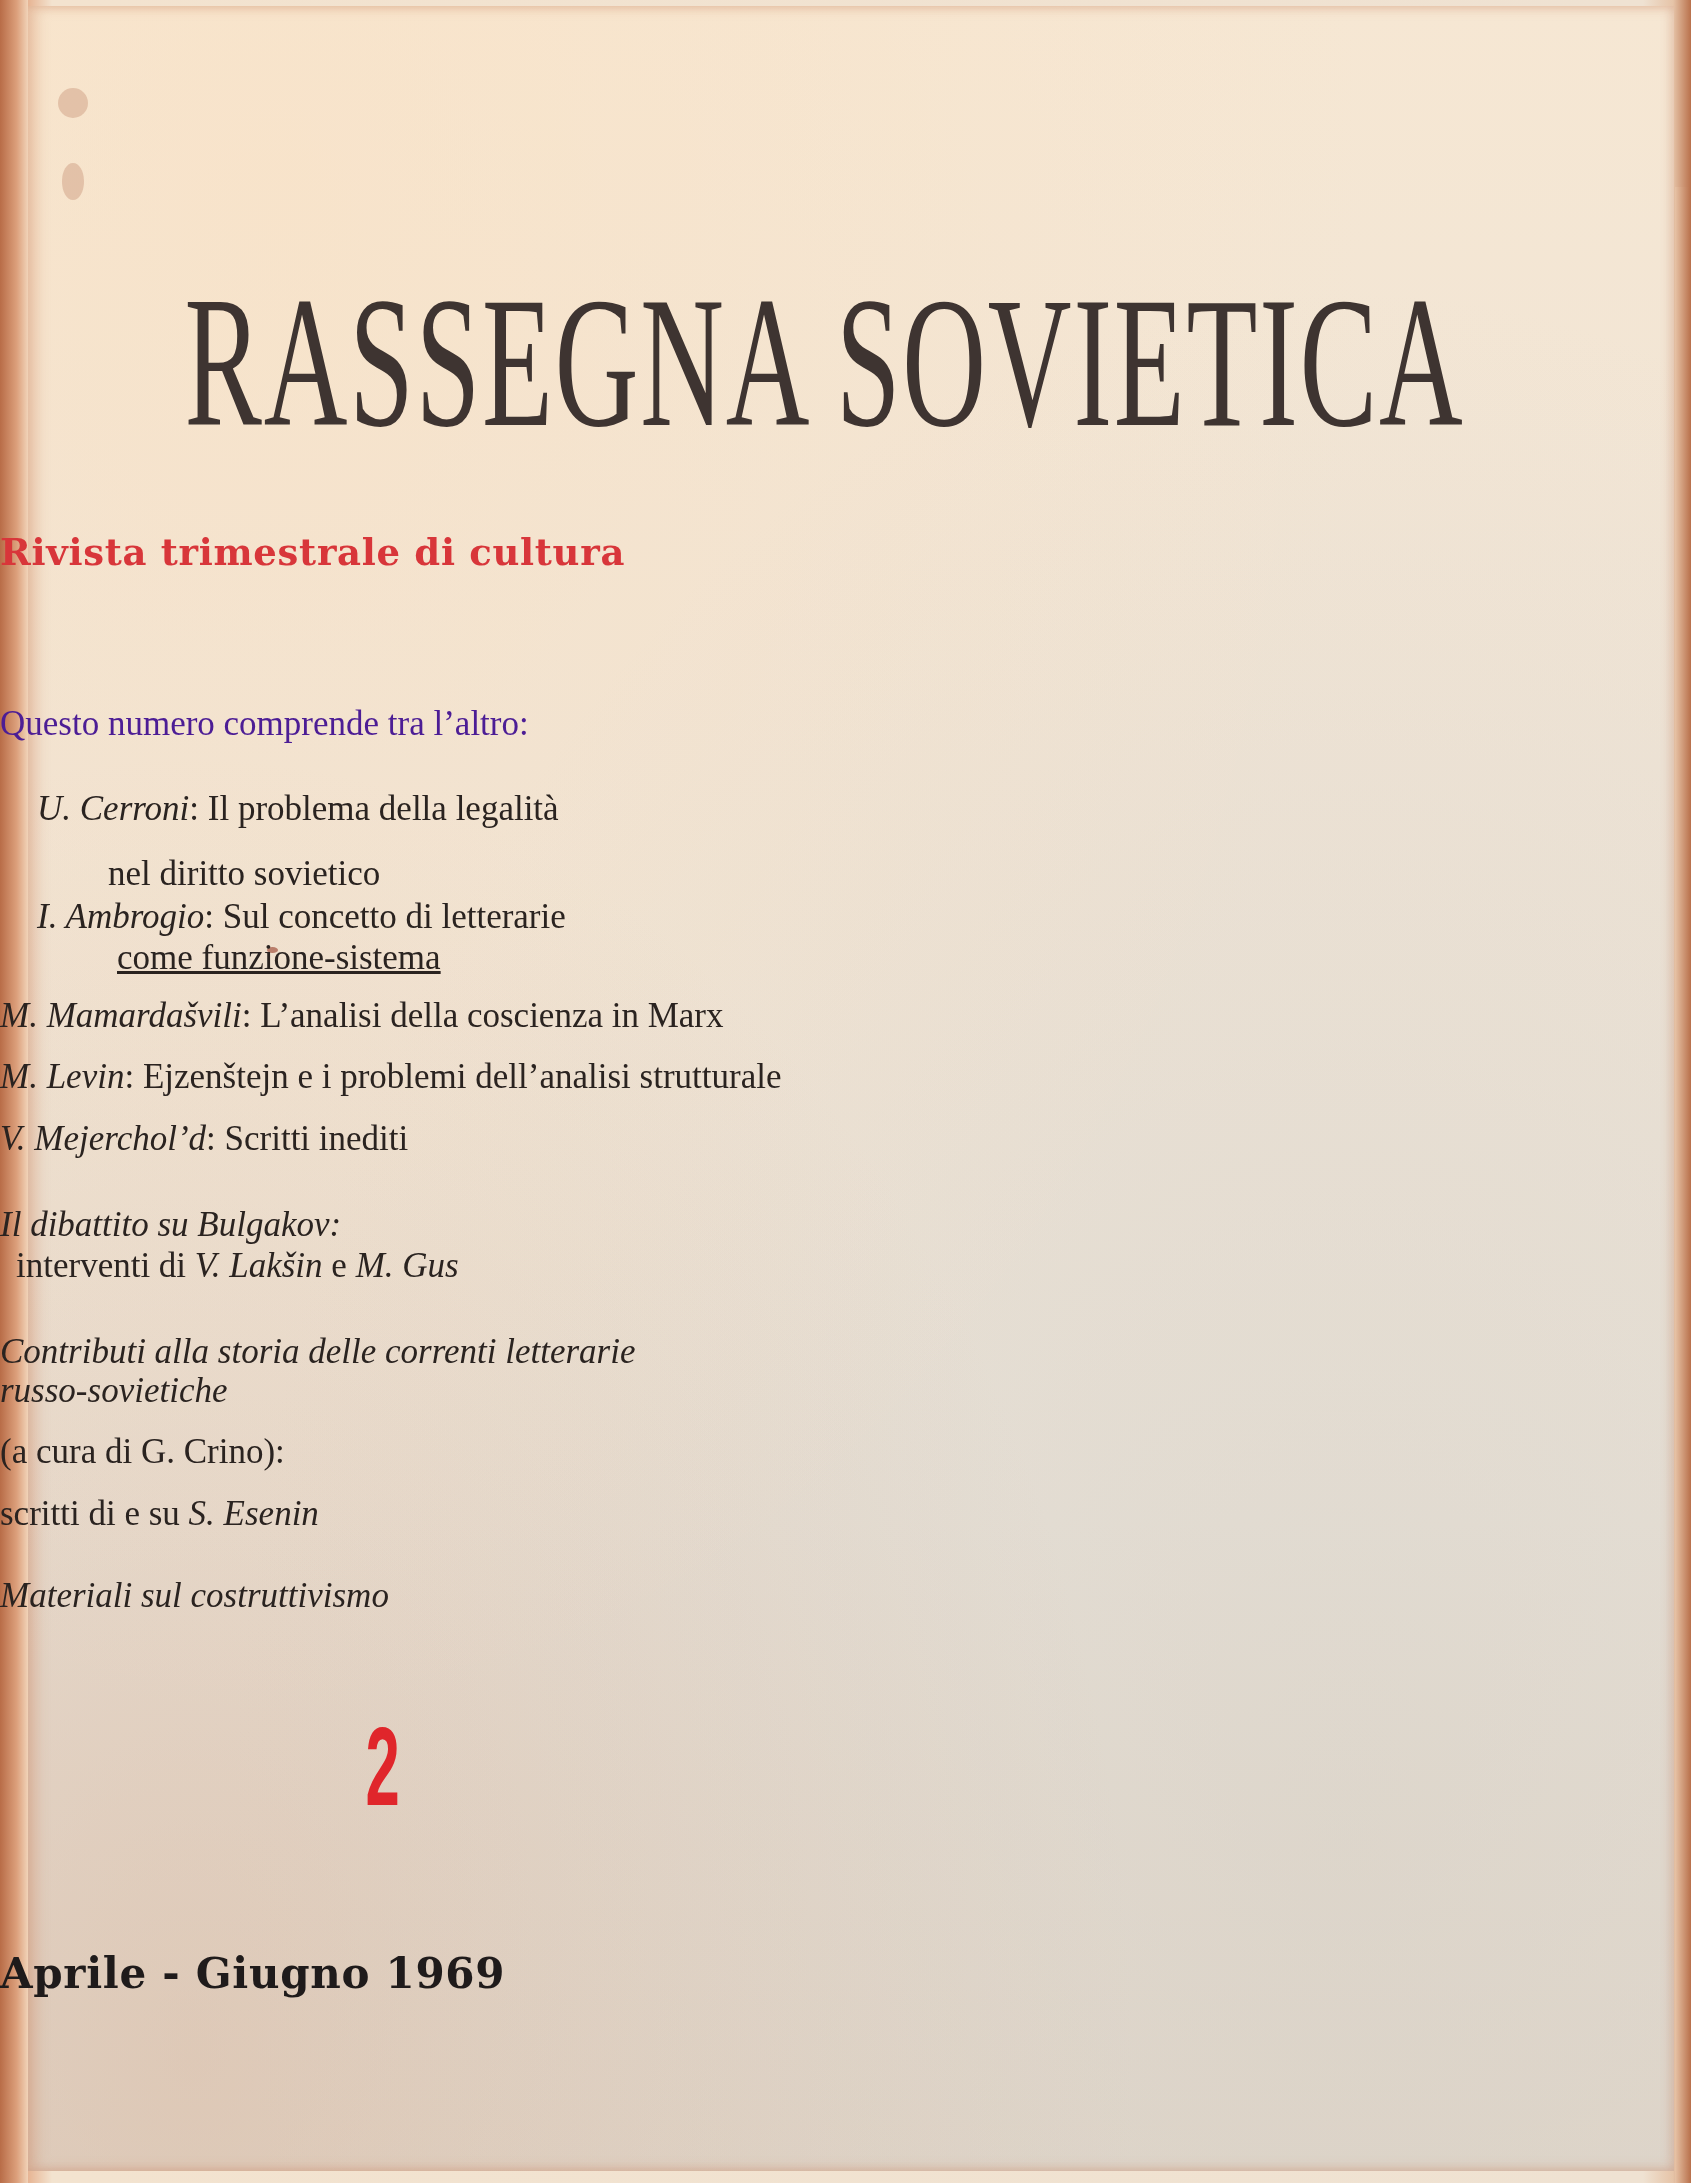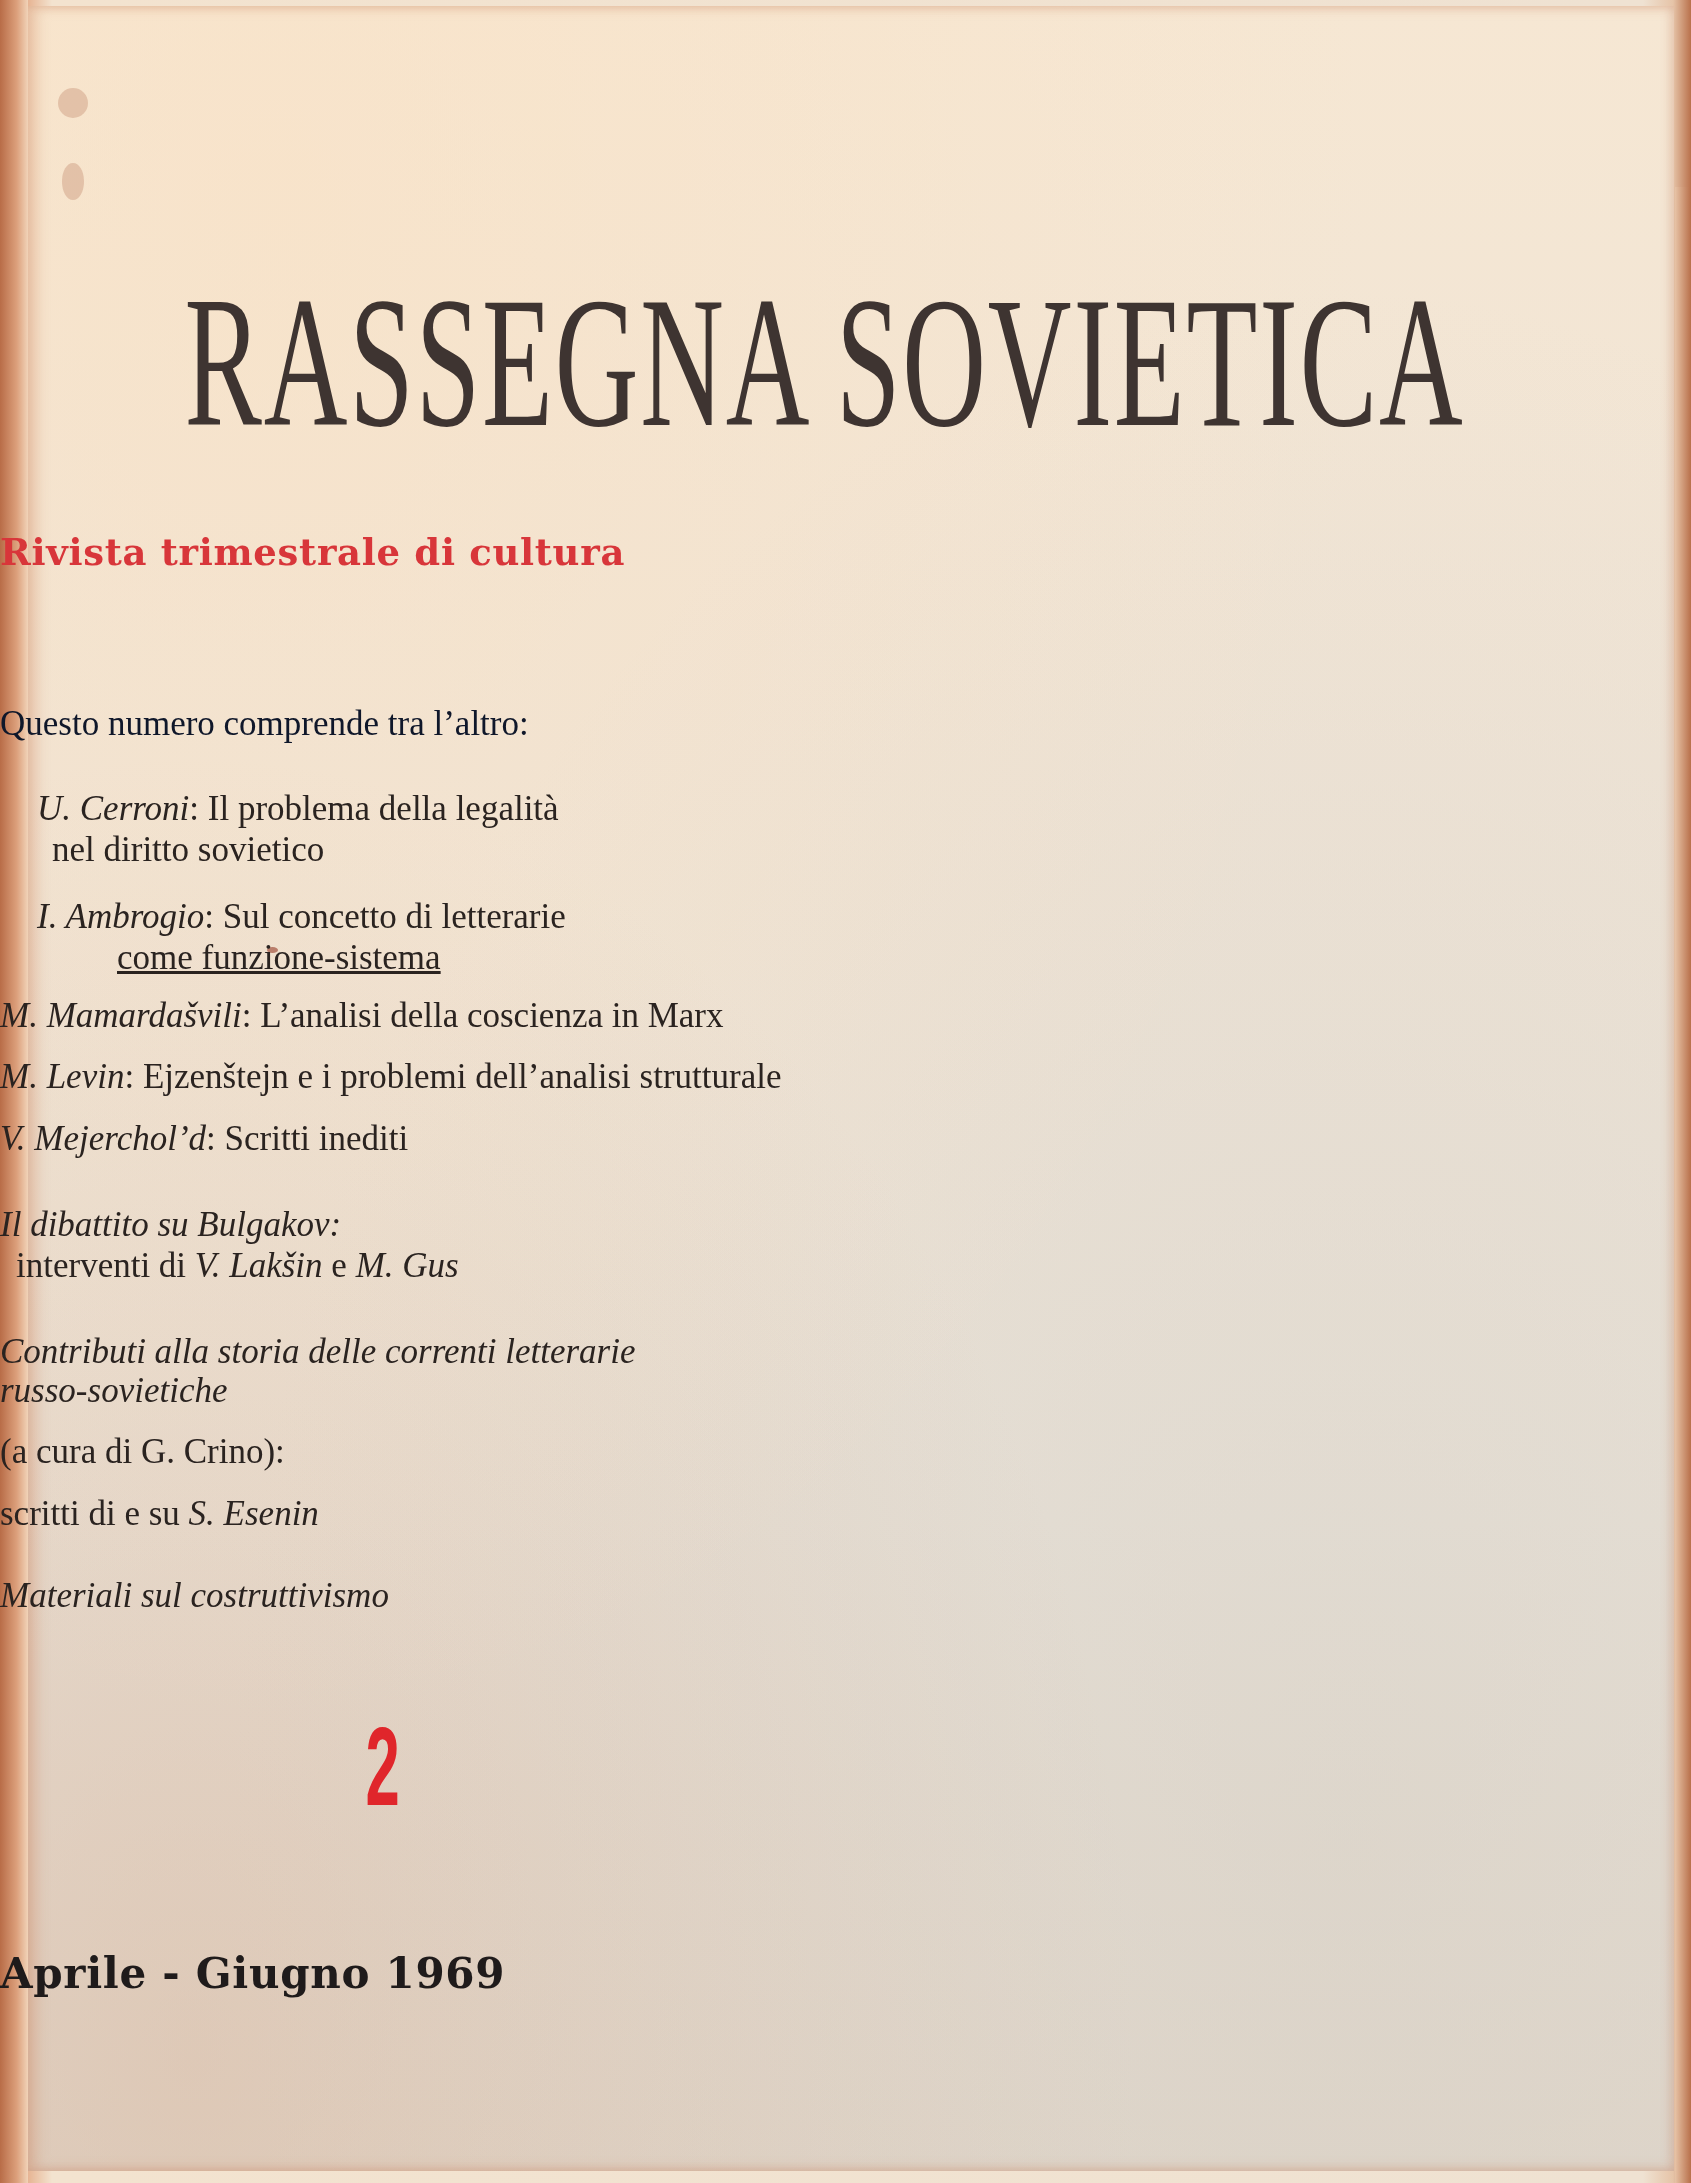--- a/index.html
+++ b/index.html
@@ -53,21 +53,21 @@
       font-family: "DejaVu Serif", serif;
       font-weight: bold;
       font-size: 37px;
       color: #d8363a;
       letter-spacing: 0.7px;
     }
     .intro {
       position: absolute; left: 0; width: 1691px; top: 663px;
       font-family: "Liberation Serif", serif;
       font-size: 35px;
-      color: #0f172a;
+      color: #4c1d95;
     }
     .line {
       position: absolute; left: 0; width: 1691px;
       font-family: "Liberation Serif", serif;
       font-size: 35px; line-height: 42px;
       color: #2a2320;
     }
     .line i { font-style: italic; }
     .issue-number {
       position: absolute; left: 0; width: 1691px; top: 1661px;
@@ -108,21 +108,21 @@
   </div>
 
   <div class="subtitle">Rivista trimestrale di cultura</div>
 
   <div class="intro">Questo numero comprende tra l’altro:</div>
 
   <div class="line" style="top:747px; padding-left:37px; box-sizing:border-box;">
     <i>U. Cerroni</i>:
     <span>Il problema della legalità</span>
   </div>
-  <div class="line" style="top:788px; padding-left:52px; box-sizing:border-box;">
+  <div class="line" style="top:812px; padding-left:108px; box-sizing:border-box;">
     <span>nel diritto sovietico</span>
   </div>
 
   <div class="line" style="top:855px; padding-left:37px; box-sizing:border-box;">
     <i>I. Ambrogio</i>:
     <span>Sul concetto di letterarie</span>
   </div>
   <div class="line" style="top:896px; padding-left:117px; box-sizing:border-box;text-decoration:underline;">
     <span>come funzione-sistema</span>
   </div>

